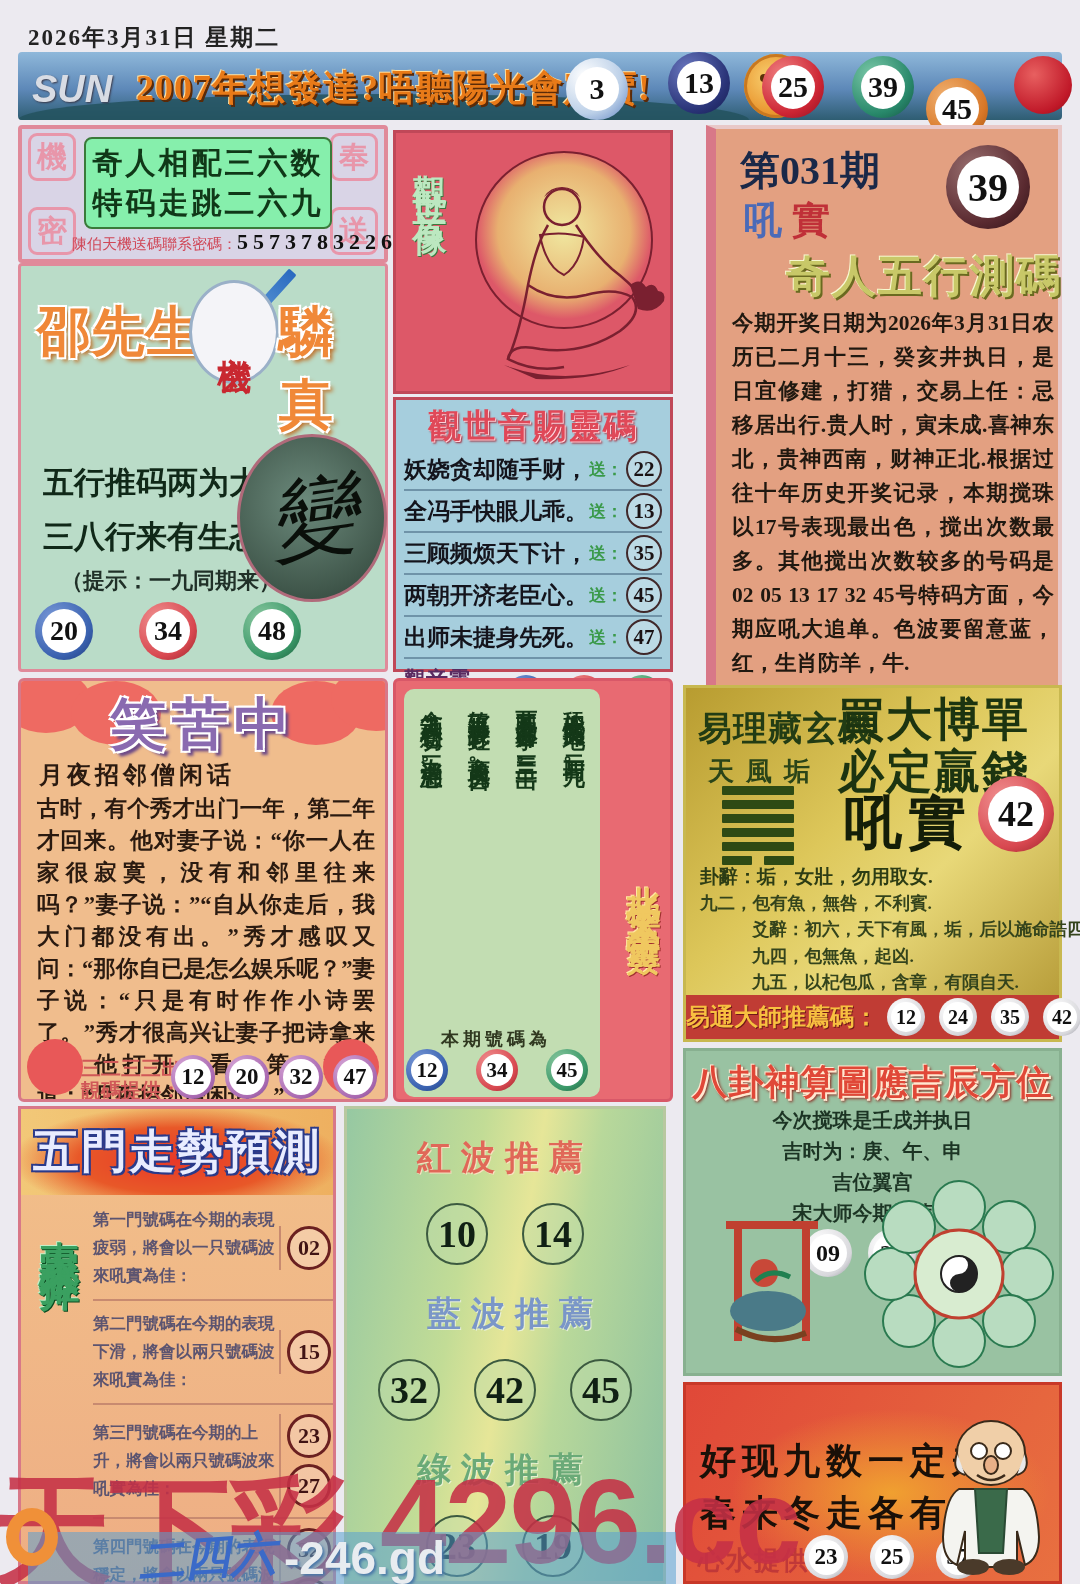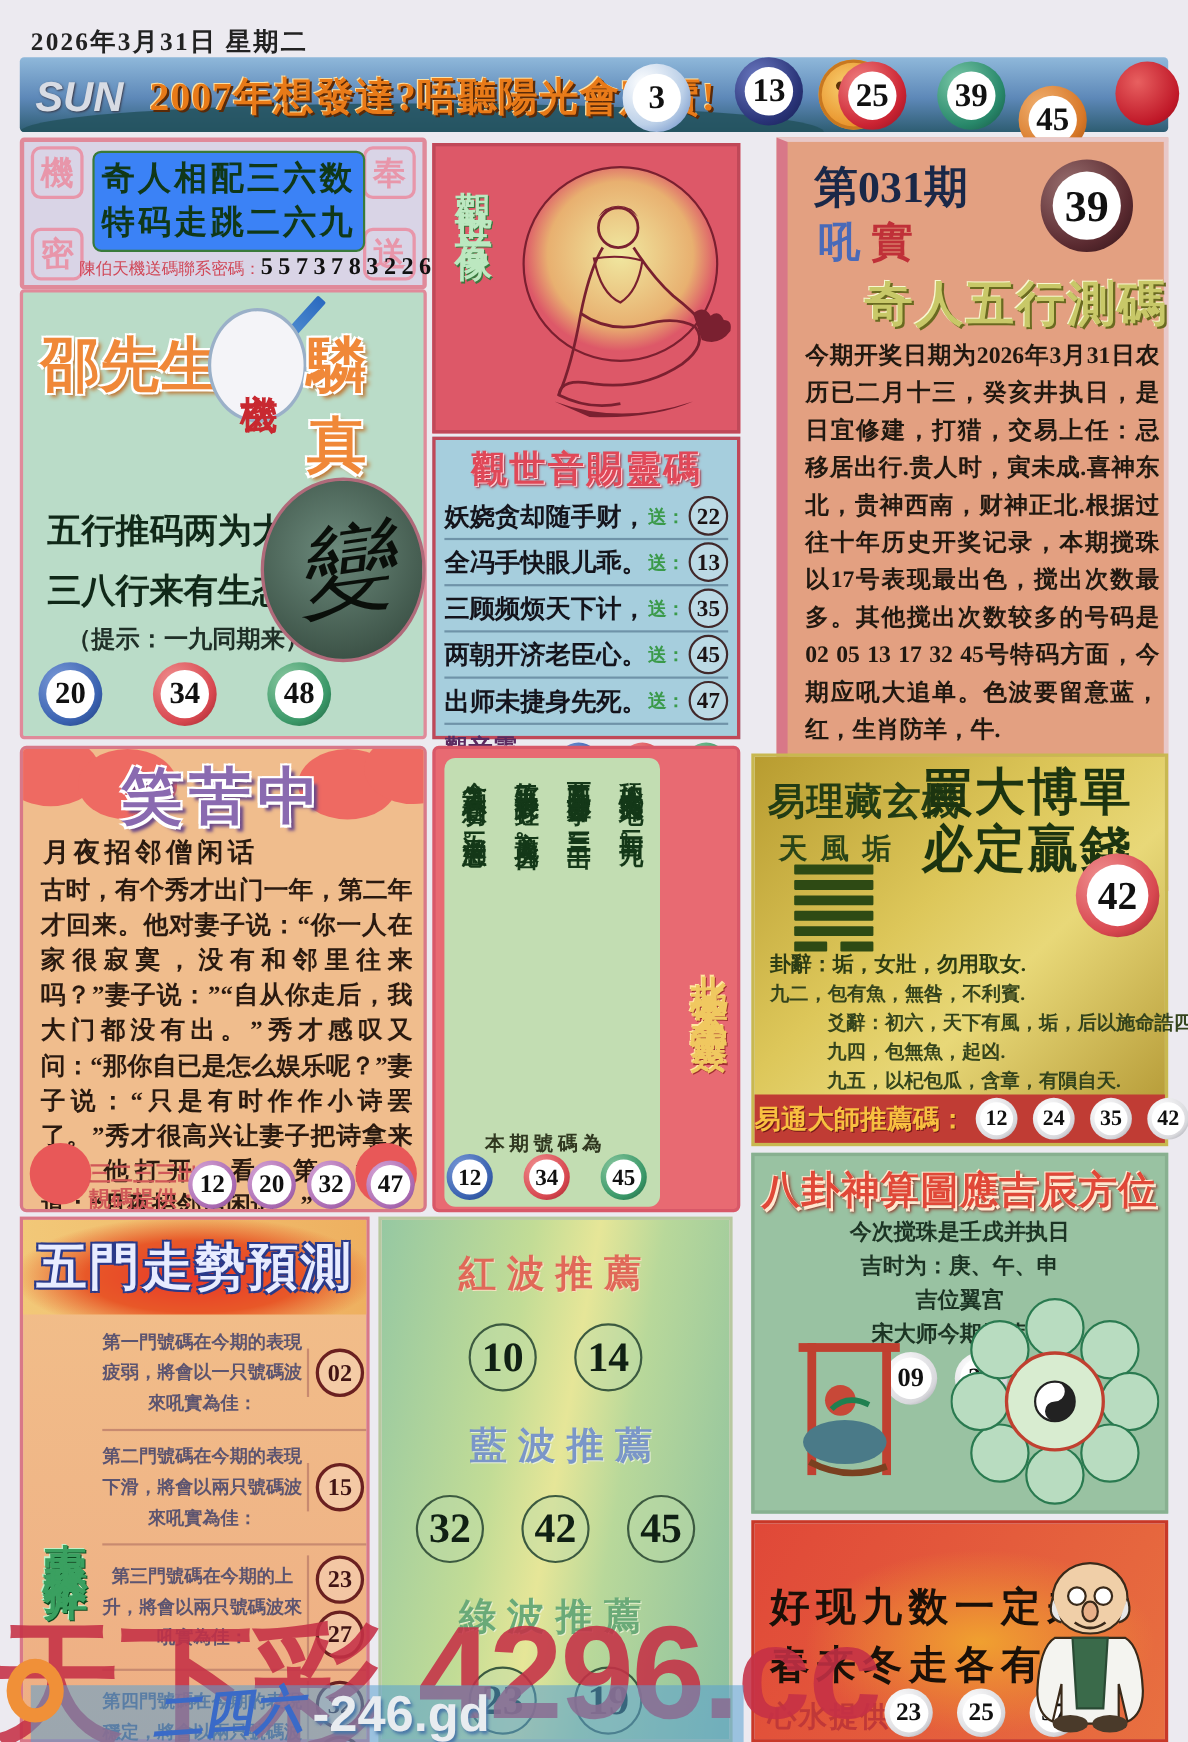--- a/index.html
+++ b/index.html
@@ -38,21 +38,21 @@
   .ball.green{background:radial-gradient(circle at 32% 30%,#8ac8a0,#3a9868 65%,#1c5a3a);}
   .ball.maroon{background:radial-gradient(circle at 32% 30%,#9a7070,#5a2a30 65%,#2a1014);}
   .ball.greenflower{background:radial-gradient(circle at 32% 30%,#9ad0a8,#4aa06a 65%,#256a42);}
   .ball.white{background:radial-gradient(circle at 32% 30%,#ffffff,#d8d8dc 70%,#8a8a96);}
   .onum{display:inline-flex;align-items:center;justify-content:center;border:3px solid #40282a;border-radius:50%;
         width:42px;height:42px;font-size:26px;font-weight:bold;color:#1a1214;background:rgba(255,255,255,.25);flex:none;}
   
   #p-secret{left:18px;top:125px;width:370px;height:138px;background:#d9d4e6;border:4px solid #e08a9a;border-radius:4px;}
   .stamp{position:absolute;width:42px;height:42px;border:3px solid #e896aa;border-radius:9px;color:#e896aa;
          font-size:30px;font-weight:bold;display:flex;align-items:center;justify-content:center;}
-  #p-secret .greenbox{position:absolute;left:62px;top:8px;width:244px;height:88px;background:#3b82f6;border:2px solid #3a7a3a;
+  #p-secret .greenbox{position:absolute;left:62px;top:8px;width:244px;height:88px;background:#86efac;border:2px solid #3a7a3a;
                       border-radius:8px;display:flex;flex-direction:column;align-items:center;justify-content:center;}
   #p-secret .greenbox div{font-size:30px;font-weight:900;color:#103818;letter-spacing:3px;line-height:1.35;}
   #p-secret .contact{position:absolute;left:50px;top:100px;width:290px;font-size:15px;color:#d04858;white-space:nowrap;}
   #p-secret .contact b{font-size:22px;color:#111;letter-spacing:5px;}
   
   #p-shao{left:18px;top:263px;width:370px;height:409px;background:#badcc8;border:3px solid #e08a9a;border-radius:4px;}
   #p-shao .t-left,#p-shao .t-right{position:absolute;top:30px;font-size:54px;font-weight:900;color:#f08838;
       text-shadow:2px 2px 0 #fff,-2px -2px 0 #fff,2px -2px 0 #fff,-2px 2px 0 #fff,4px 4px 4px #c06a20;}
   #p-shao .t-left{left:16px;}
   #p-shao .t-right{left:258px;}
@@ -141,21 +141,21 @@
   #p-yili .hball .bnum{width:56px;height:56px;font-size:36px;margin:10px;}
   #p-yili .guaci{position:absolute;left:14px;top:176px;font-size:19px;font-weight:900;color:#2c3c14;}
   #p-yili .yaos{position:absolute;left:14px;top:202px;width:350px;font-size:17.5px;font-weight:bold;color:#34441c;line-height:1.5;}
   .yao-line{white-space:nowrap;}
   #p-yili .yaos .yao-line:nth-child(n+2){padding-left:52px;}
   #p-yili .footer{position:absolute;left:0;bottom:0;width:100%;height:44px;background:#c03c34;display:flex;align-items:center;box-sizing:border-box;gap:9px;}
   #p-yili .footer .lab{font-size:24px;font-weight:900;color:#f8c040;text-shadow:1px 1px 0 #701818;white-space:nowrap;}
   #p-yili .footer .ball{width:38px;height:38px;}
   #p-yili .footer .ball .bnum{width:30px;height:30px;font-size:20px;}
   
-  #p-doors{left:18px;top:1106px;width:318px;height:478px;background:linear-gradient(180deg,#f2c08a,#eeae84);border:3px solid #d87888;text-align:center;}
+  #p-doors{left:18px;top:1106px;width:318px;height:478px;background:linear-gradient(180deg,#f2c08a,#eeae84);border:3px solid #d87888;}
   #p-doors .title{height:86px;background:
       radial-gradient(ellipse at 50% 60%,#e83828 0%,#e85828 45%,rgba(232,88,40,0) 75%),
       linear-gradient(90deg,#f2c878,#eeb060);display:flex;align-items:center;justify-content:center;
       font-size:46px;font-weight:900;color:#e8ecff;text-shadow:2px 2px 0 #2a3a8a,-2px -2px 0 #2a3a8a,2px -2px 0 #2a3a8a,-2px 2px 0 #2a3a8a;letter-spacing:2px;}
   #p-doors .side{position:absolute;left:8px;top:100px;width:58px;height:360px;writing-mode:vertical-rl;text-orientation:upright;
       font-size:40px;font-weight:900;color:#3aa060;text-shadow:1px 1px 0 #0a4a20,-1px -1px 0 #c0f0c8;letter-spacing:6px;}
   #p-doors .rows{position:absolute;left:72px;top:88px;width:240px;height:386px;}
   .door-row{display:flex;align-items:center;border-bottom:2px solid #c88a70;padding:9px 0;min-height:72px;}
   .door-row:last-child{border-bottom:none;}
   .door-text{flex:1;font-size:16.5px;font-weight:bold;color:#5c5470;line-height:1.7;padding-right:4px;}
@@ -431,20 +431,21 @@
     <div class="yang"></div>
       <div class="yang"></div>
       <div class="yang"></div>
       <div class="yang"></div>
       <div class="yang"></div>
     <div class="yin">
         <i></i>
         <i></i>
       </div>
   </div>
+  <div class="hou">吼實</div>
   <div class="hball ball red">
       <span class="bnum">42</span>
     </div>
   <div class="guaci">卦辭：垢，女壯，勿用取女.</div>
   <div class="yaos">
       <div class="yao-line">九二，包有魚，無咎，不利賓.</div>
       <div class="yao-line">爻辭：初六，天下有風，垢，后以施命誥四方.</div>
       <div class="yao-line">九四，包無魚，起凶.</div>
       <div class="yao-line">九五，以杞包瓜，含章，有隕自天.</div>
       <div class="yao-line">上九，垢其角，吝，無咎.</div>

